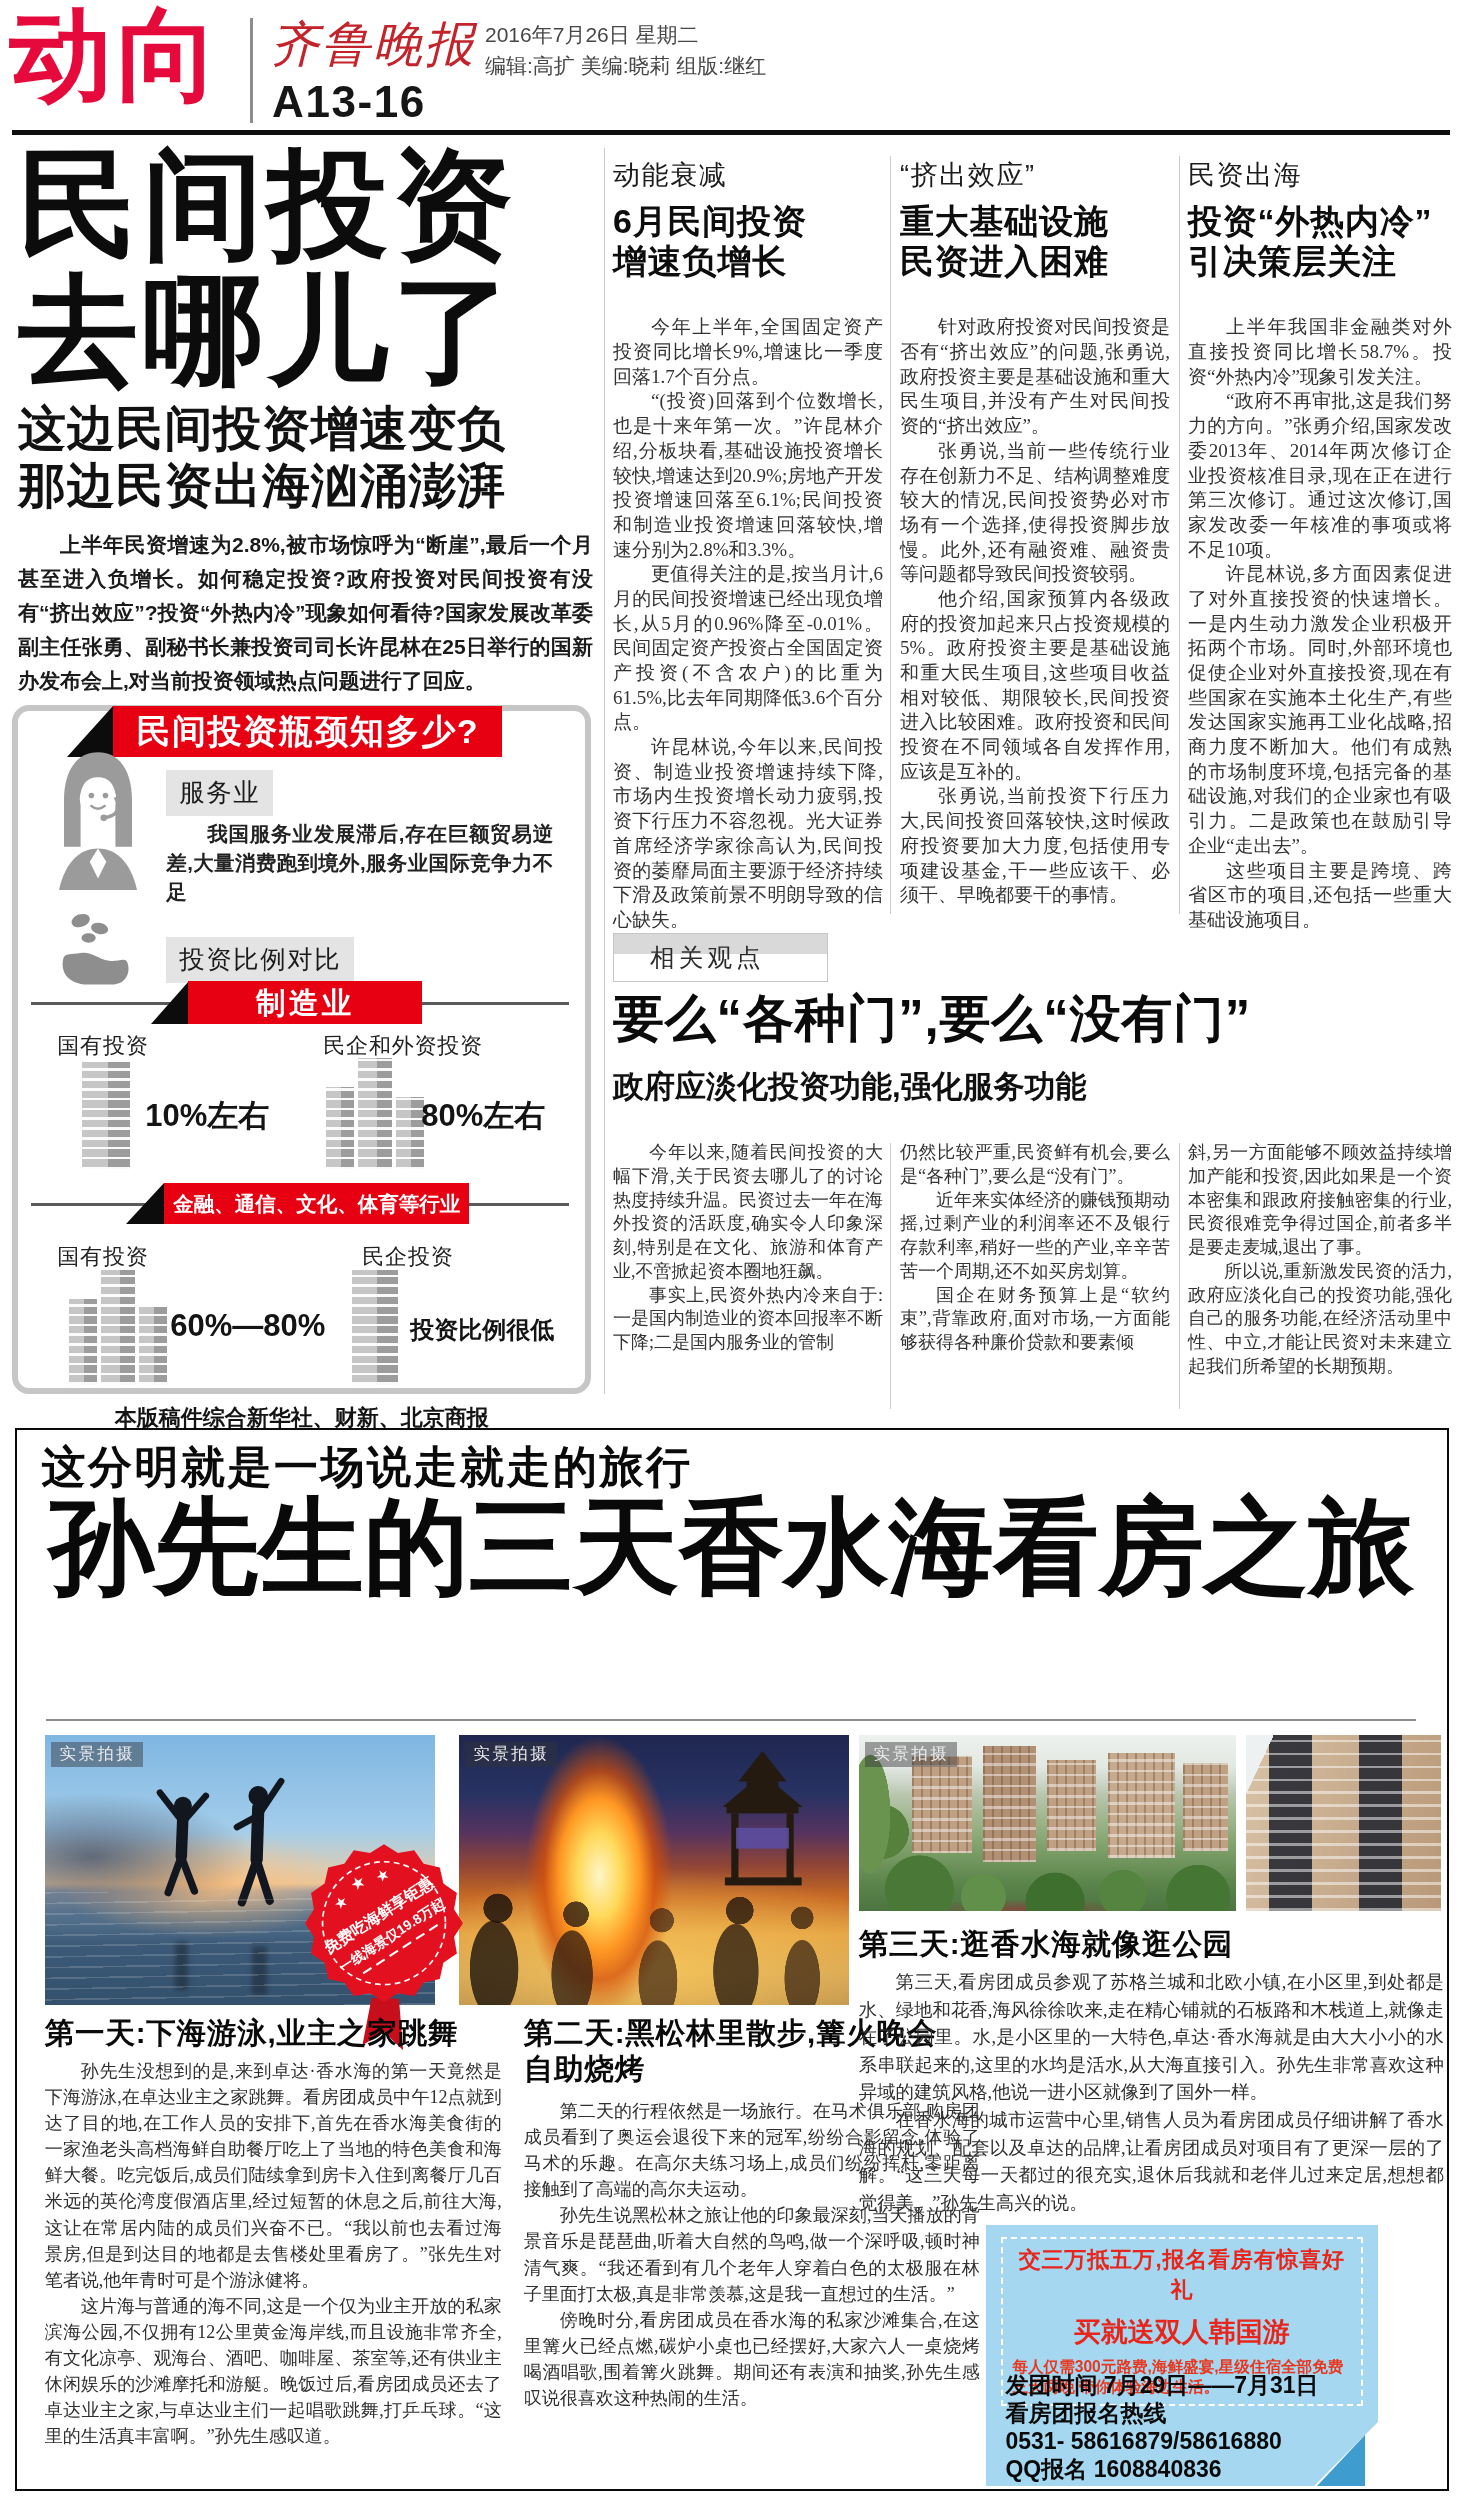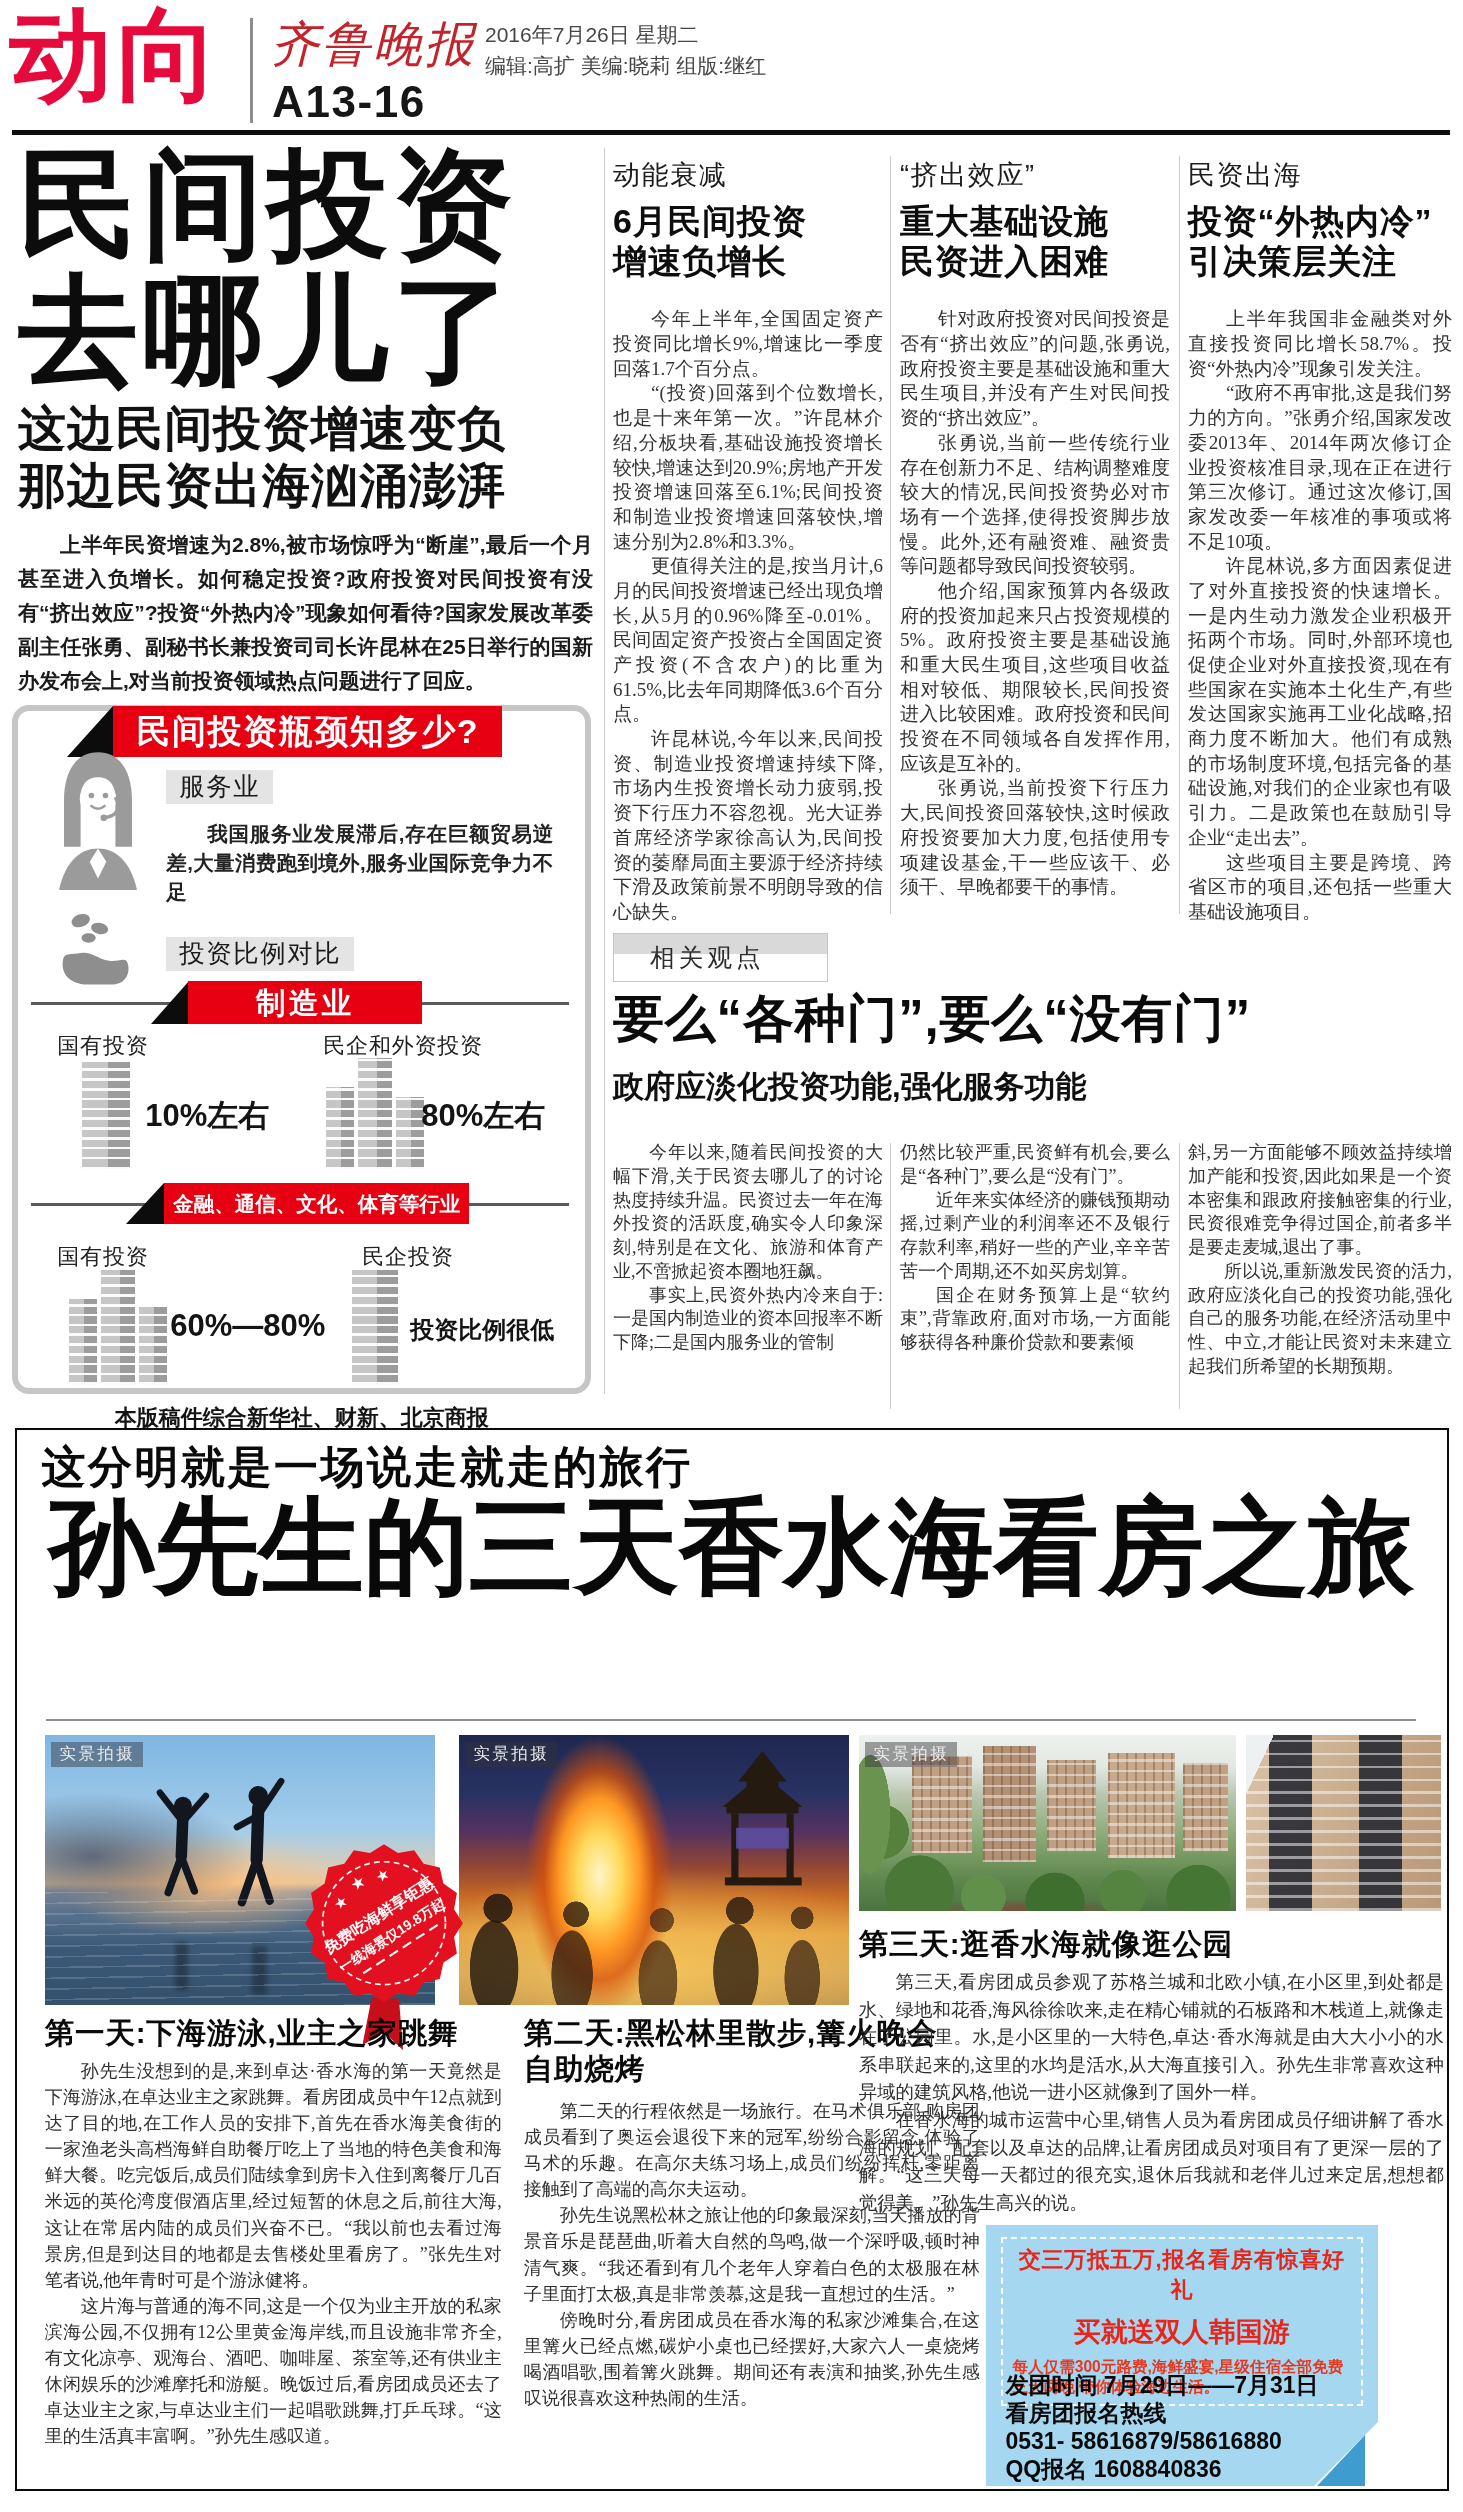--- a/index.html
+++ b/index.html
@@ -30,21 +30,21 @@
   #deck2{left:18px;top:454px}
   #intro{left:18px;top:528px;width:575px;font-size:21px;font-weight:700;line-height:1.62;
          color:#1b1b1b;text-align:justify;text-indent:2em}
 
   
   #igbox{left:12.3px;top:705px;width:579px;height:689px;border:6.6px solid #c6c6c6;border-radius:17px;background:#fff}
   #igbox .abs{position:absolute}
   #ig-tri-title{left:49px;top:-4.9px;width:0;height:0;border-bottom:51px solid #0c0c0c;border-left:46px solid transparent}
   #ig-title{left:95px;top:-4.9px;width:389px;height:51px;background:#e60012;color:#fff;font-size:34px;
             font-weight:800;text-align:center;line-height:51px;letter-spacing:1.6px}
-  .ig-glabel{background:#e4e4e4;font-size:25.4px;padding:0 13px;color:#1b1b1b;letter-spacing:1.6px}
+  .ig-glabel{background:#e4e4e4;font-size:25.4px;padding:6px 13px;color:#1b1b1b;letter-spacing:1.6px}
   #ig-svc-label{left:148px;top:59px}
   #ig-svc-text{left:148px;top:108px;width:387px;font-size:20.5px;font-weight:600;line-height:1.42;
                color:#222;text-align:justify;text-indent:2em}
   #ig-ratio-label{left:148px;top:226px}
   .ig-line{left:13px;width:538px;height:2.5px;background:#5a5a5a}
   #ig-line1{top:291px}
   #ig-line2{top:492px}
   .ig-tri{width:0;height:0;border-left:38px solid transparent;border-bottom:43px solid #0c0c0c}
   #ig-tri1{left:133px;top:270px}
   #ig-tri2{left:108px;top:472px;border-bottom-width:41px}
@@ -80,21 +80,21 @@
   #vsep4{left:890px;top:1143px;height:266px}
   #vsep5{left:1179px;top:1143px;height:266px}
 
   
   .news-col{width:270px}
   #col1{left:613px;top:157px}
   #col2{left:900px;top:157px}
   #col3{left:1188px;top:157px;width:264px}
   .kicker{font-size:27px;color:#1d1d1d;margin-bottom:8.2px;letter-spacing:1.6px}
   .col-title{font-size:34px;font-weight:800;line-height:1.18;color:#0d0d0d;letter-spacing:0.8px}
-  .col-body{margin-top:26px;font-size:19px;line-height:1.3;color:#333}
+  .col-body{margin-top:34px;font-size:19px;line-height:1.3;color:#333}
 
   
   #op-tab{left:613px;top:933px;width:215px;height:49px;border:1.6px solid #c6c6c6;
           background:linear-gradient(180deg,#d9d9d9 0 42%,#ffffff 42%);font-size:24.6px;color:#2c2c2c;
           display:flex;align-items:center;padding-left:36px;letter-spacing:4.1px}
   #op-headline{left:613px;top:985px;font-size:51px;font-weight:900;color:#0b0b0b;letter-spacing:0.8px}
   #op-deck{left:613px;top:1066px;font-size:31px;font-weight:800;color:#101010}
   .op-col{top:1141px;width:270px;font-size:18px;line-height:1.32;color:#333}
   #op-col1{left:613px}
   #op-col2{left:900px}

